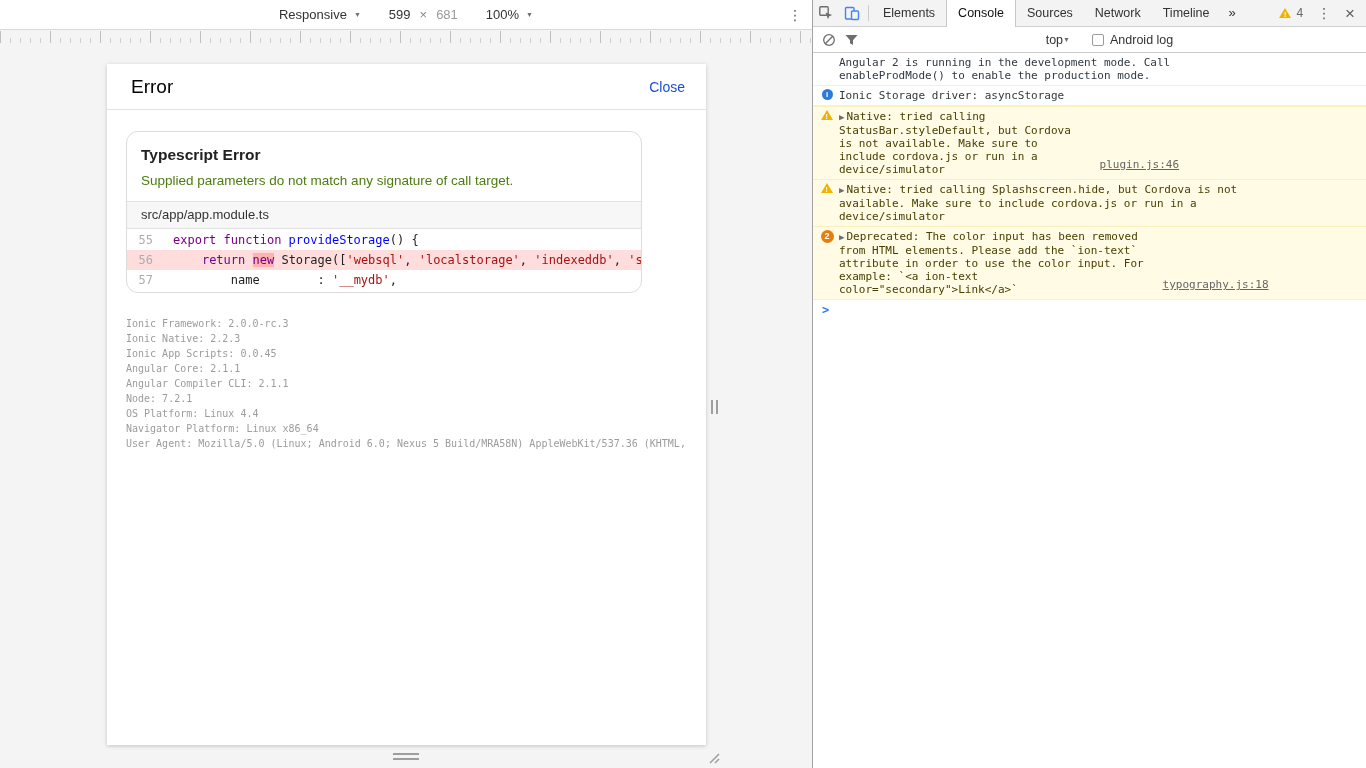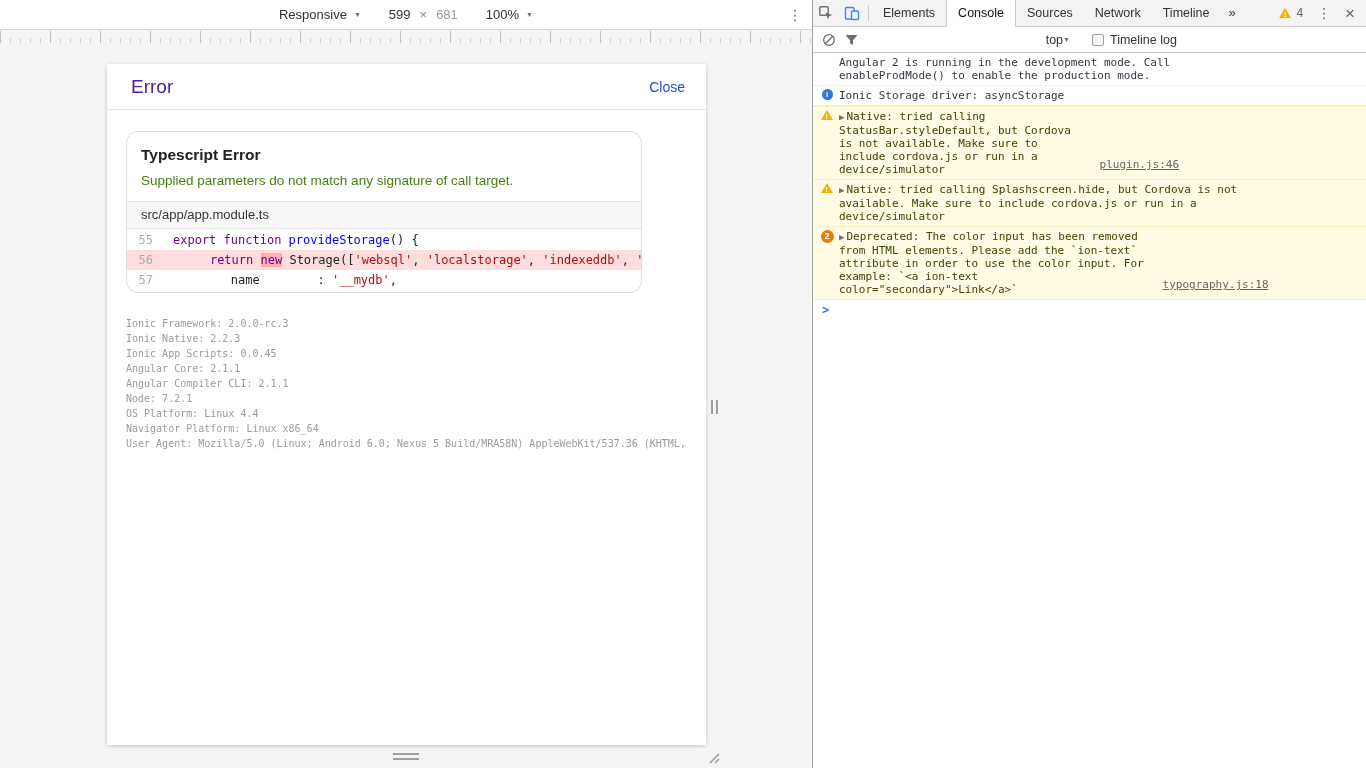--- a/index.html
+++ b/index.html
@@ -21,31 +21,31 @@
   .ruler{position:absolute;top:31px;left:0;right:0;height:12px;
     background-image:
       repeating-linear-gradient(to right,#bfbfbf 0 1px,transparent 1px 50px),
       repeating-linear-gradient(to right,#cfcfcf 0 1px,transparent 1px 10px);
     background-size:100% 12px,100% 5px;
     background-position:0 0,0 7px;
     background-repeat:no-repeat;}
 
   .viewport{position:absolute;left:107px;top:64px;width:599px;height:681px;background:#fff;box-shadow:0 1px 4px rgba(0,0,0,.2);}
   .modal-header{height:46px;display:flex;align-items:center;padding:0 21px 0 24px;border-bottom:1px solid #e3e3e3;}
-  .modal-title{font-size:19px;color:#4c1d95;}
+  .modal-title{font-size:19px;color:#000000;}
   .close-link{margin-left:auto;font-size:14px;color:#1d4ed8;cursor:pointer;}
 
   .error-card{position:absolute;left:19px;top:67px;width:516px;background:#fff;border:1px solid #dcdcdc;border-radius:12px;overflow:hidden;}
   .card-head{padding:14px 14px 13px;}
   .card-heading{font-size:15.5px;font-weight:bold;color:#222;margin-bottom:9px;}
   .card-message{font-size:13.5px;color:#4d7c0f;}
   .file-bar{background:#f7f7f7;border-top:1px solid #e2e2e2;border-bottom:1px solid #e2e2e2;padding:5px 14px 6px;font-size:13px;color:#333;}
   .code-block{font-family:"DejaVu Sans Mono",monospace;font-size:12px;line-height:20px;padding:1px 0 2px;}
   .code-line{display:flex;white-space:pre;align-items:flex-end;}
-  .code-line.hl{background:#ffdddd;gap:8px;}
+  .code-line.hl{background:#ffdddd;}
   .gutter{flex:0 0 38px;text-align:right;padding-right:12px;color:#adadad;}
   .code-text{flex:1 1 auto;overflow:hidden;padding-left:8px;color:#222;}
   .tok-kw{color:#770088;}
   .tok-str{color:#aa1111;}
   .tok-def{color:#0000ff;}
   .tok-mark{background:#ffb0b0;}
 
   .version-info{position:absolute;left:19px;top:252px;font-family:"DejaVu Sans Mono",monospace;font-size:10px;line-height:15px;color:#9c9c9c;white-space:pre;overflow:hidden;max-width:560px;}
 
   .handle-right{position:absolute;left:711px;top:400px;width:7px;height:14px;border-left:2px solid #9e9e9e;border-right:2px solid #9e9e9e;}
@@ -193,21 +193,21 @@
         <svg width="13" height="12" viewBox="0 0 13 12">
             <path d="M0.5 1 H12.5 L8 6.2 V11 L5 9.2 V6.2 Z" fill="#6e6e6e"></path>
           </svg>
       </span>
       <span class="ctx-select">
         <span>top</span>
         <span class="caret">▼</span>
       </span>
       <span class="preserve">
         <span class="checkbox"></span>
-        <span class="preserve-label">Timeline log</span>
+        <span class="preserve-label">Android log</span>
       </span>
     </div>
 
     <div class="console-out">
       <div>
           <div class="msg">
             <span class="icon-slot"></span>
             <div class="msg-text"><span class="msg-link">lang.js:134</span>Angular 2 is running in the development mode. Call enableProdMode() to enable the production mode.</div>
           </div>
           <div class="msg">

